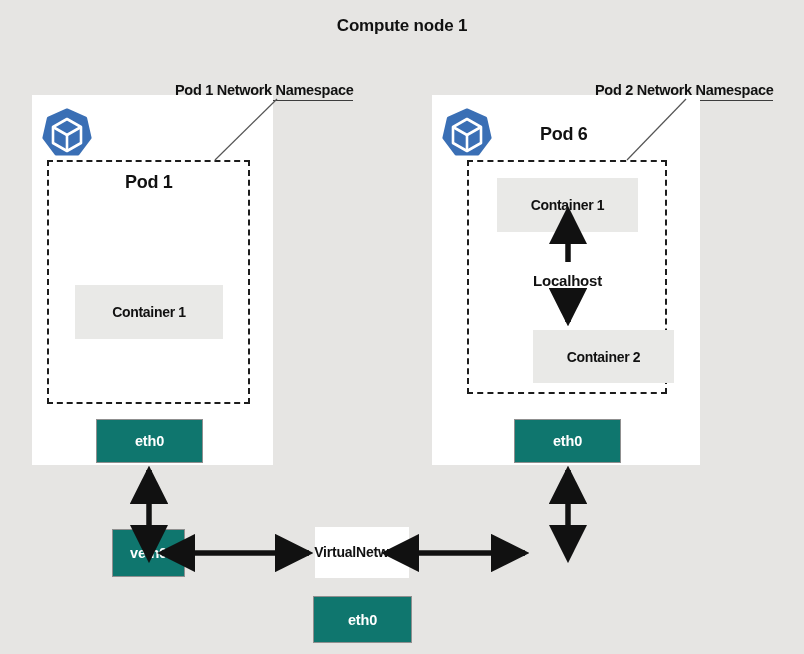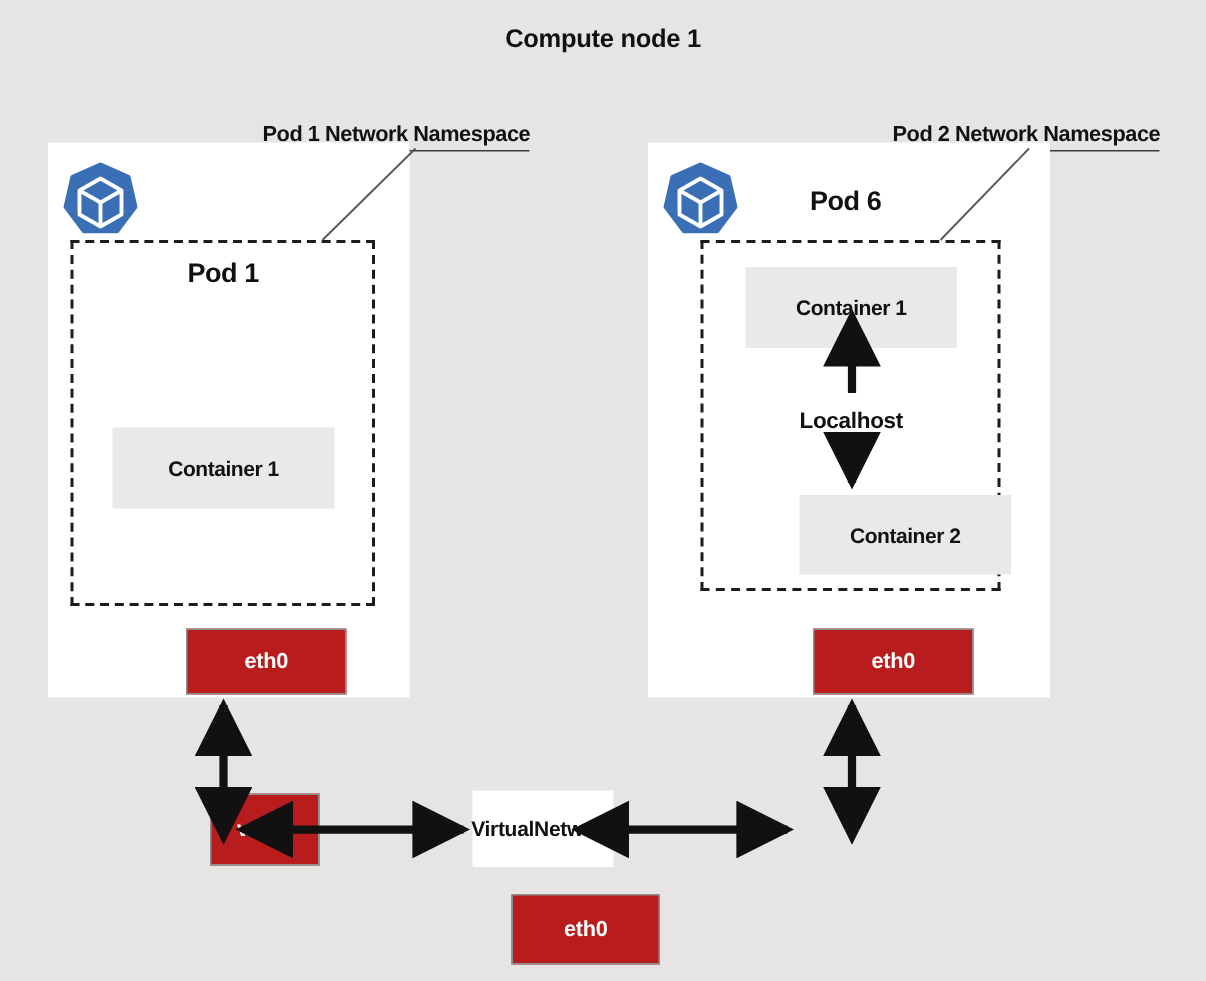--- a/index.html
+++ b/index.html
@@ -74,31 +74,30 @@
     justify-content: center;
     font-size: 14px;
     font-weight: 700;
     color: #111;
     letter-spacing: -0.3px;
     box-sizing: border-box;
   }
 
   
   .iface-box {
-    background: #b91c1c;
+    background: #0f766e;
     border: 1.5px solid #8f8f8f;
     display: flex;
     align-items: center;
     justify-content: center;
     color: #ffffff;
     font-size: 14.5px;
     font-weight: 700;
     letter-spacing: -0.2px;
     box-sizing: border-box;
-    margin-left: 28px;
   }
 
   
   .bridge-box {
     background: #ffffff;
     display: flex;
     flex-direction: row;
     align-items: center;
     justify-content: center;
     color: #111;

